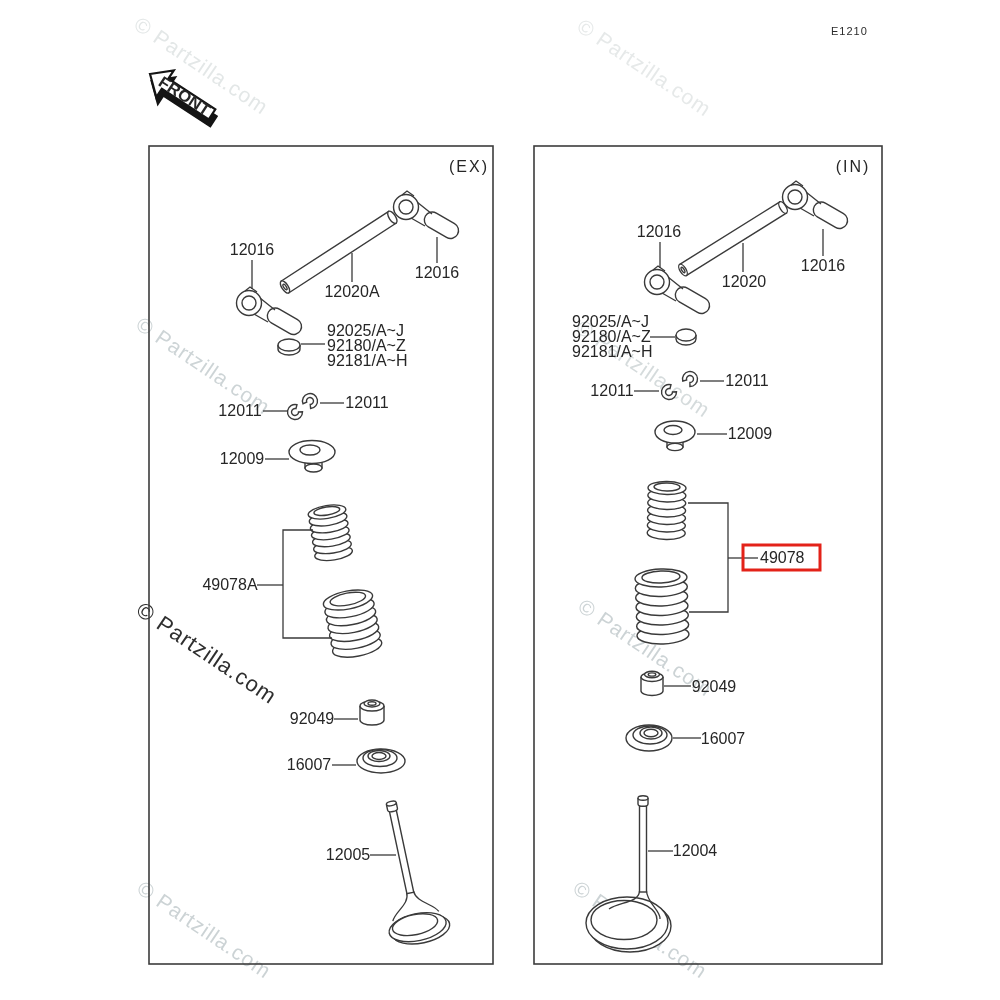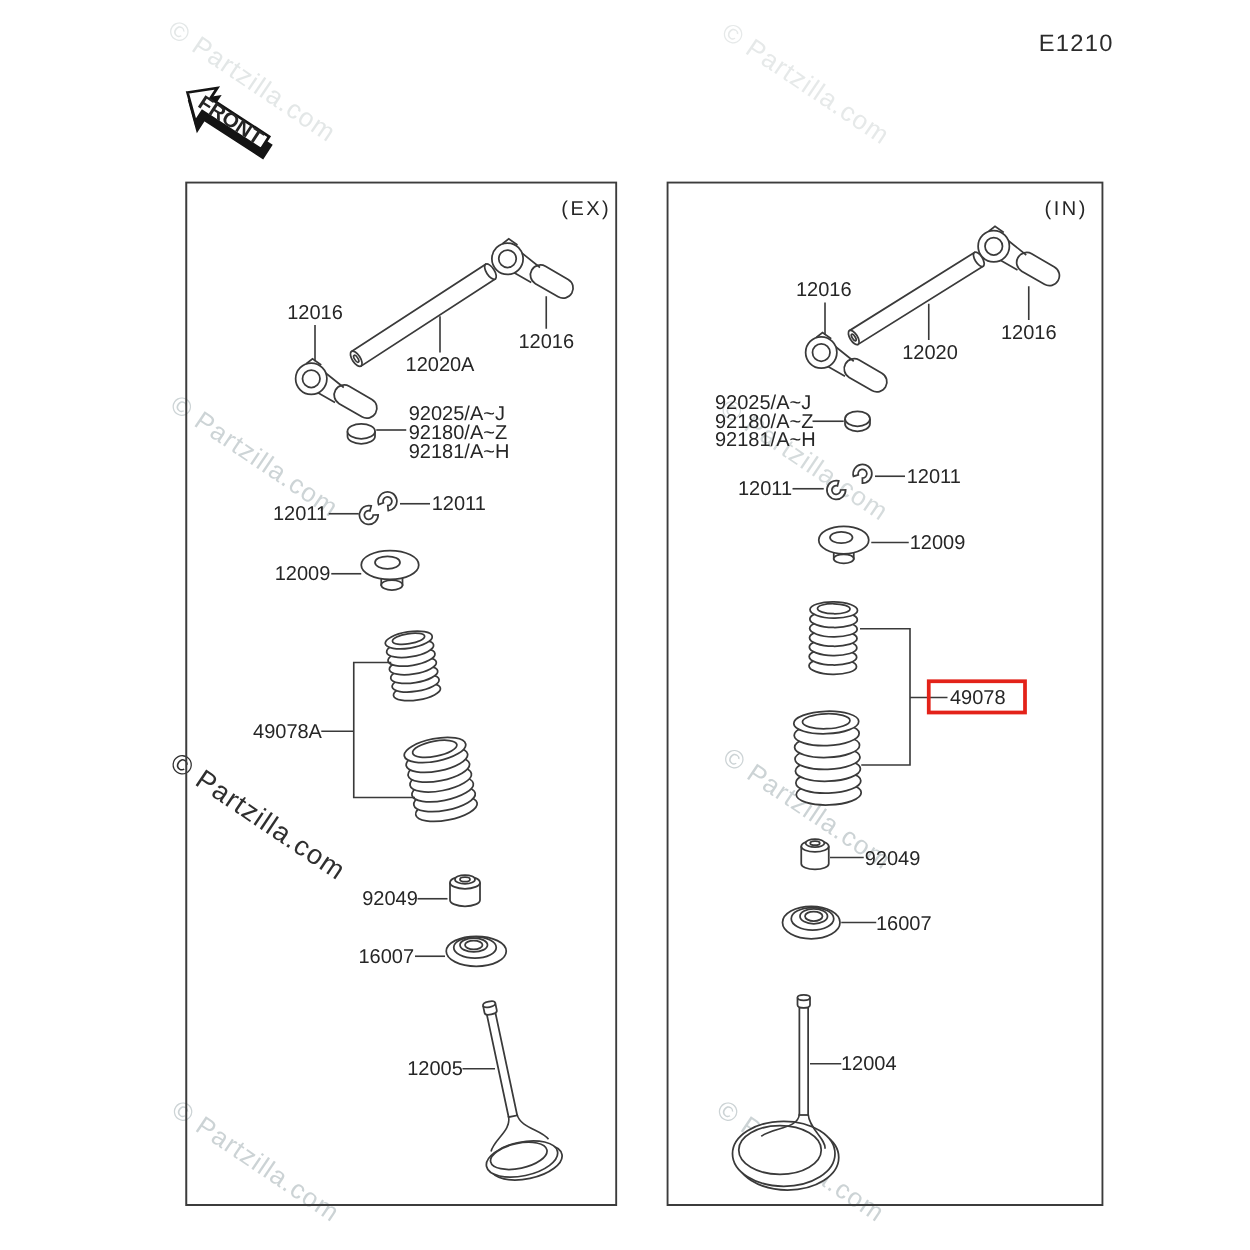--- a/index.html
+++ b/index.html
@@ -3,21 +3,21 @@
 <meta charset="utf-8">
 <style>
   html,body{margin:0;padding:0;background:#ffffff;}
   body{width:1000px;height:1000px;position:relative;overflow:hidden;
        font-family:"Liberation Sans",sans-serif;color:#222;}
   .wm{position:absolute;white-space:nowrap;transform:rotate(34deg);
       transform-origin:0 0;font-size:21px;letter-spacing:1px;z-index:1;
       pointer-events:none;}
   .panel{position:absolute;z-index:2;}
   #front-arrow{position:absolute;left:138px;top:44px;z-index:3;}
-  #diagram-code{position:absolute;left:831px;top:25px;font-size:19px;
+  #diagram-code{position:absolute;left:831px;top:25px;font-size:11px;
       color:#2b2b2b;letter-spacing:1px;z-index:3;}
   svg text{font-family:"Liberation Sans",sans-serif;fill:#262626;font-size:16px;}
   svg .corner{font-size:16px;letter-spacing:2px;}
   .part{fill:#ffffff;stroke:#3a3a3a;stroke-width:1.4;}
   .ln{stroke:#3a3a3a;stroke-width:1.3;fill:none;}
   .frame{fill:none;stroke:#3c3c3c;stroke-width:1.6;}
   .hot{cursor:pointer;}
 </style>
 </head>
 <body>

